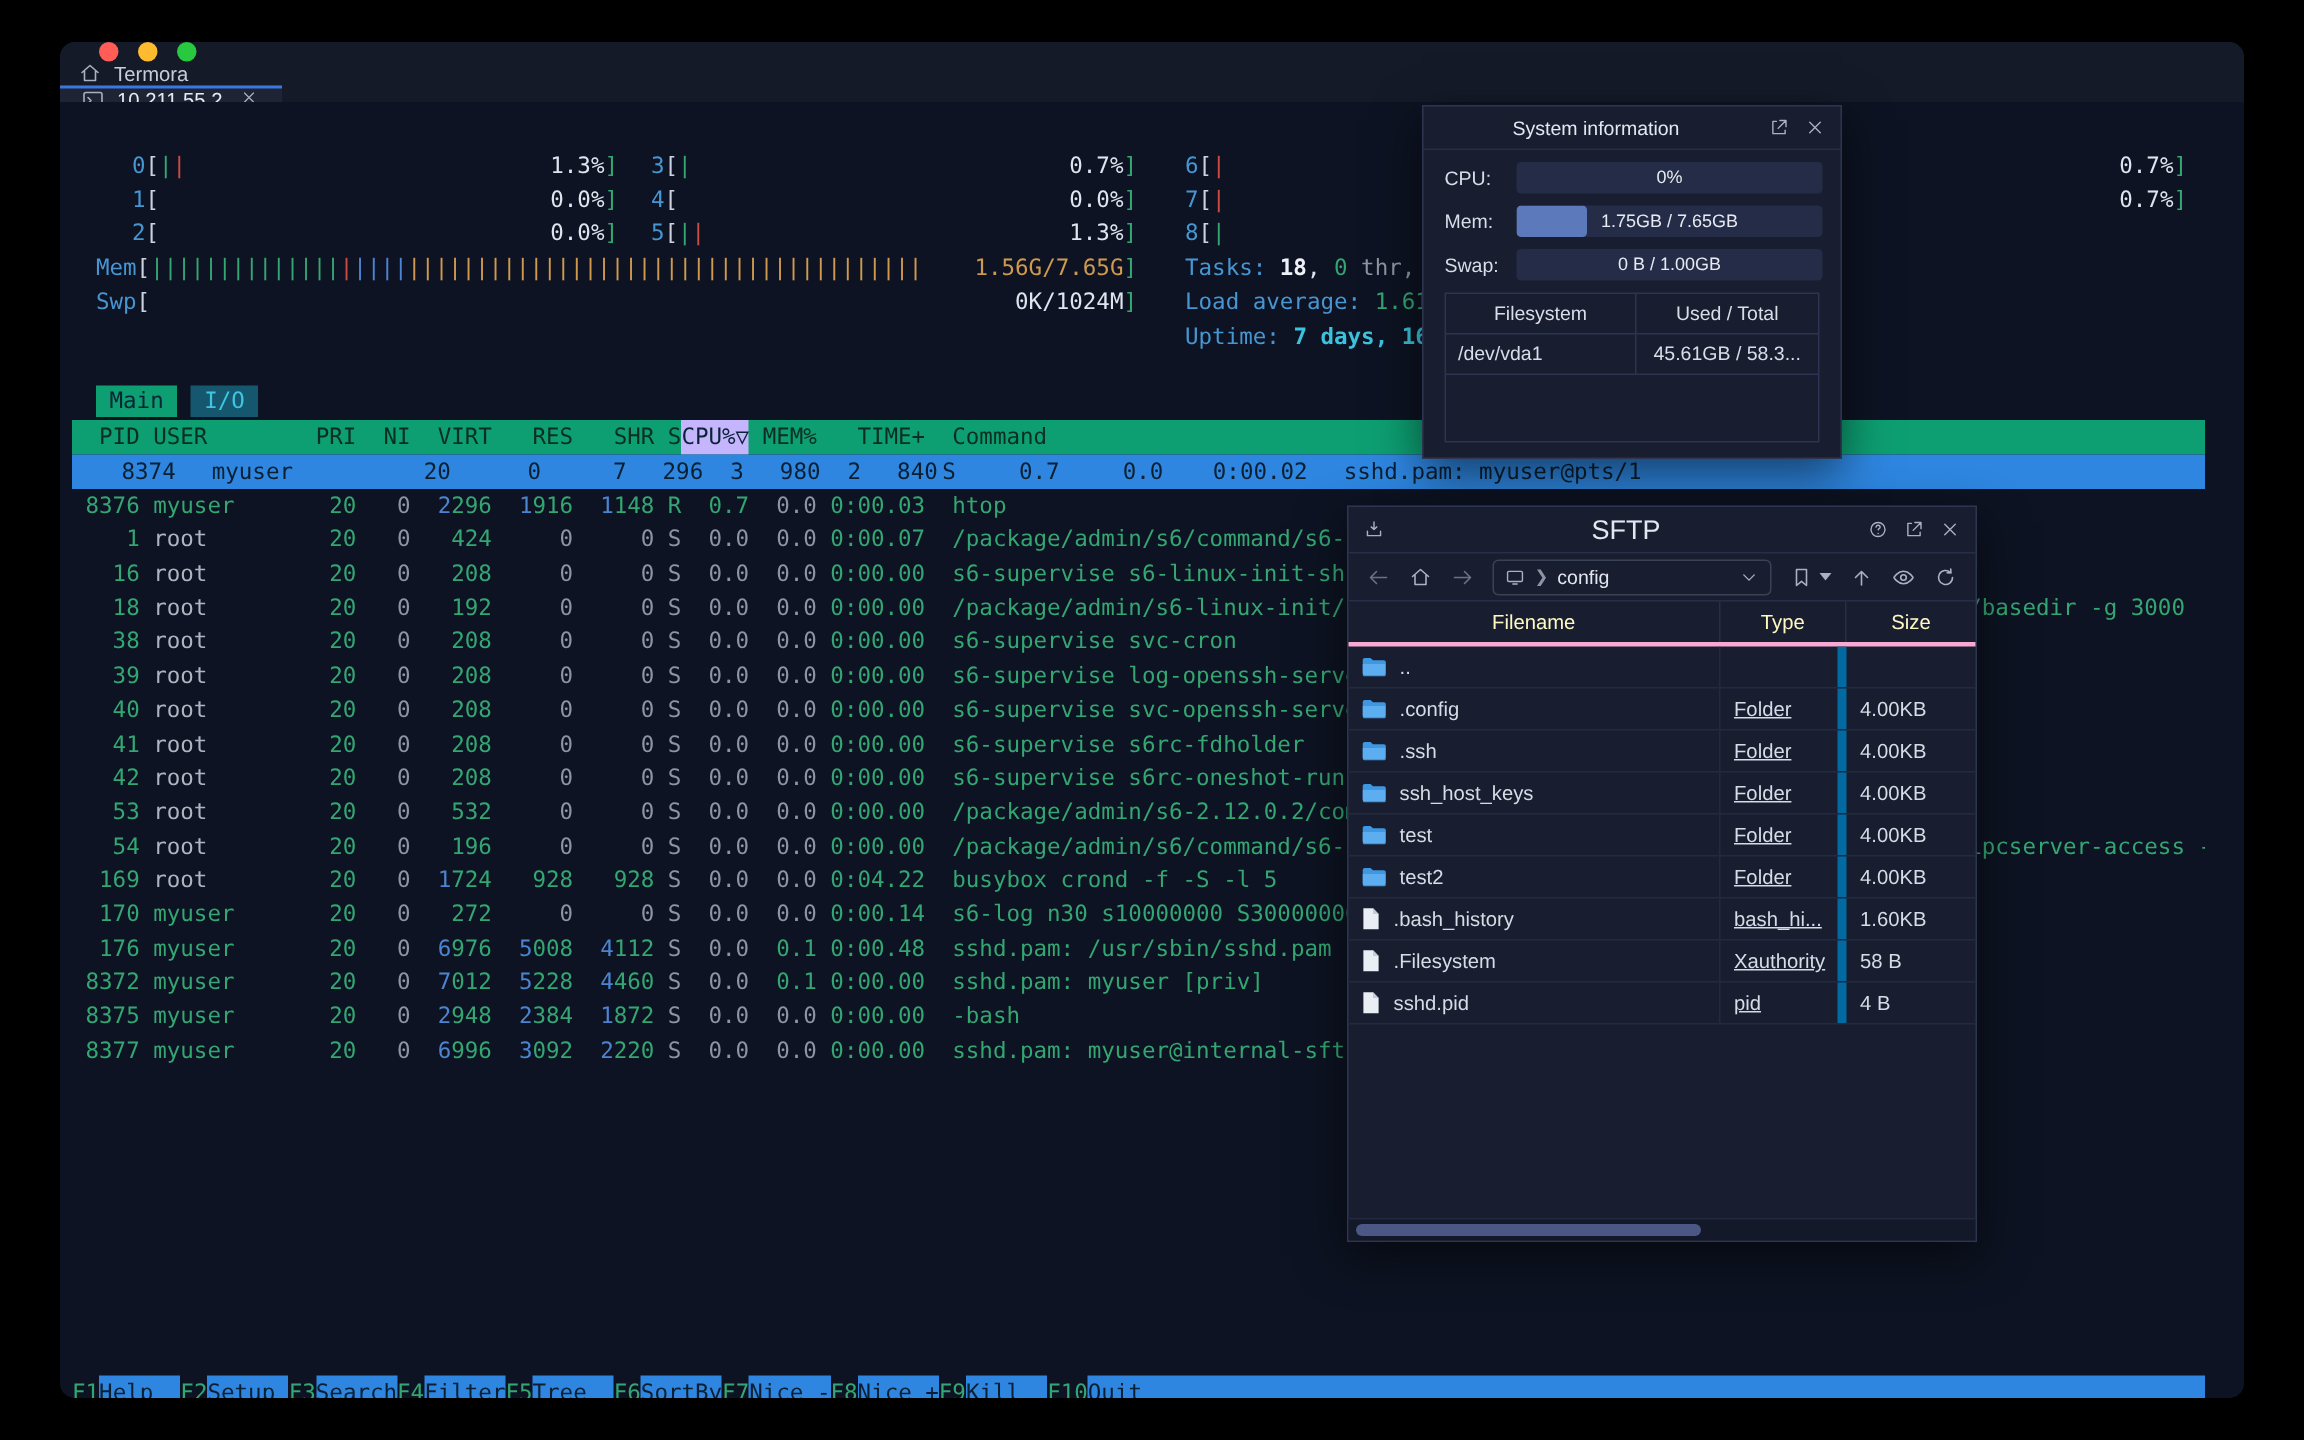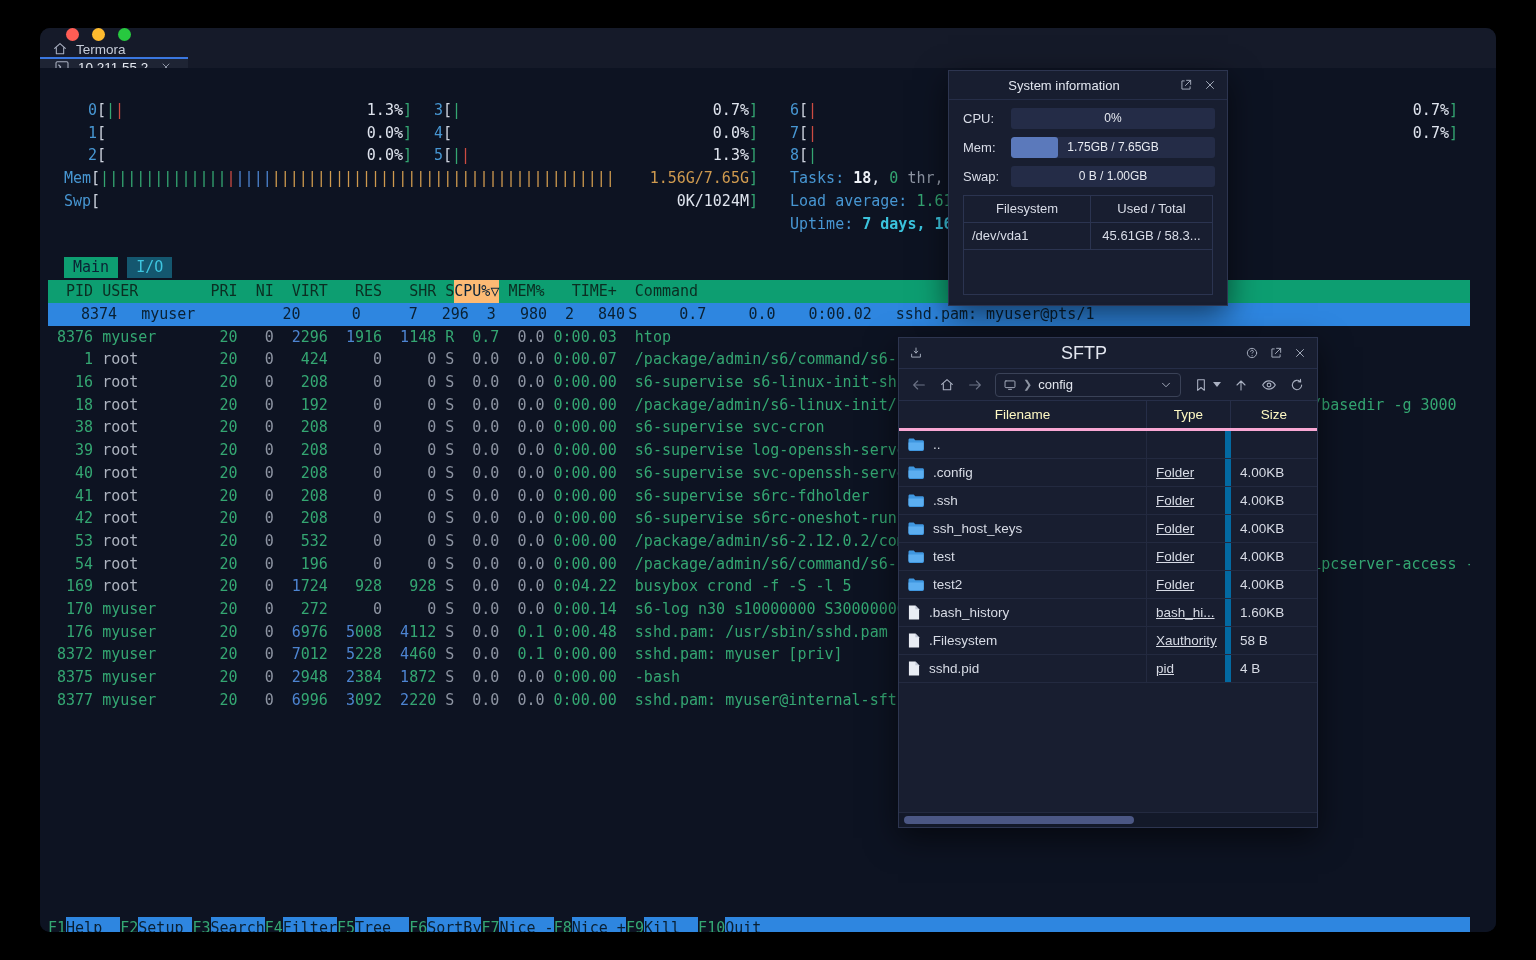--- a/index.html
+++ b/index.html
@@ -4,21 +4,21 @@
 <style>
   html,body{margin:0;padding:0;background:#000;}
   .stage{position:relative;width:1536px;height:960px;background:#000;overflow:hidden;font-family:"Liberation Sans",sans-serif;}
   .win{position:absolute;left:40px;top:28px;width:1456px;height:904px;background:#0d1322;border-radius:10px;overflow:hidden;}
 
   
   .tb{position:absolute;top:0;left:0;right:0;height:40px;background:#151a29;display:flex;align-items:stretch;flex-direction:column;}
   .lights{display:flex;gap:13px;align-items:center;padding:0 20px 0 26px;}
   .light{width:13px;height:13px;border-radius:50%;}
   .tabh{display:flex;align-items:center;gap:8px;color:#c6ccd8;font-size:13.5px;padding:0 24px 0 12px;}
-  .taba{position:relative;display:flex;align-items:center;gap:8px;background:#1e2434;padding:0 14px;color:#e6eaf2;font-size:13.5px;border-top:2px solid #3a77e0;box-sizing:border-box;width:148px;}
+  .taba{position:relative;display:flex;align-items:flex-start;gap:8px;background:#1e2434;padding:0 14px;color:#e6eaf2;font-size:13.5px;border-top:2px solid #3a77e0;box-sizing:border-box;width:148px;}
   .plusbtn{display:flex;align-items:center;margin-left:16px;}
   .tbicons{margin-left:auto;display:flex;align-items:center;gap:7px;padding-right:16px;}
   .tbtn{width:26px;height:26px;display:flex;align-items:center;justify-content:center;position:relative;}
   .ic{stroke:#aab1c2;fill:none;stroke-width:1.6;stroke-linecap:round;stroke-linejoin:round;}
   .ic18{width:18px;height:18px;}
   .ic16{width:16px;height:16px;}
   .ic14{width:14px;height:14px;}
   .ic12{width:12px;height:12px;}
   .icdim{stroke:#6b7285;}
 
@@ -31,21 +31,21 @@
   .meter .lbl{color:#4796d2;text-align:right;}
   .br{color:#cdd3de}.brc{color:#34a672}
   .b-green{color:#34a672}.b-red{color:#cc4b42}.b-blue{color:#4d84d1}.b-yellow{color:#cf9a4f}
   .fillsp{flex:1;}
   .tline{position:absolute;white-space:pre;line-height:22.7px;}
   .htabs{position:absolute;left:24px;top:189px;display:flex;gap:9px;line-height:21px;}
   .htab1{background:#0d9e71;color:#0b2335;padding:0 9px;}
   .htab2{background:#14576f;color:#3ec6e0;padding:0 9px;}
   .phead{position:absolute;left:8px;top:212px;width:1422px;height:23px;background:#0d9e71;color:#0b2e22;display:flex;line-height:23px;white-space:pre;}
   .phead span{display:block;}
-  .hsel{background:#fdba74;color:#0b2338;}
+  .hsel{background:#c4b5fd;color:#0b2338;}
   #rows{position:absolute;left:8px;top:235px;width:1422px;}
   .prow{display:flex;height:22.7px;line-height:22.7px;white-space:pre;}
   .prow.sel{background:#2e86e0;}
   .prow.sel span{color:#0a2032 !important;margin-left:24px;}
   .c5{width:5ch;text-align:right}.c10{width:10ch}.c4{width:4ch;text-align:right}
   .c6{width:6ch;text-align:right}.c2{width:2ch;text-align:right}.c8{width:8ch;text-align:right}
   .m1{margin-left:1ch}.m2{margin-left:2ch}
   .cmd{flex:1;overflow:hidden;white-space:pre;text-align:left;}
   .fbar{position:absolute;left:8px;top:849px;width:1422px;display:flex;line-height:22.7px;white-space:pre;}
   .fk{color:#34a672;}

